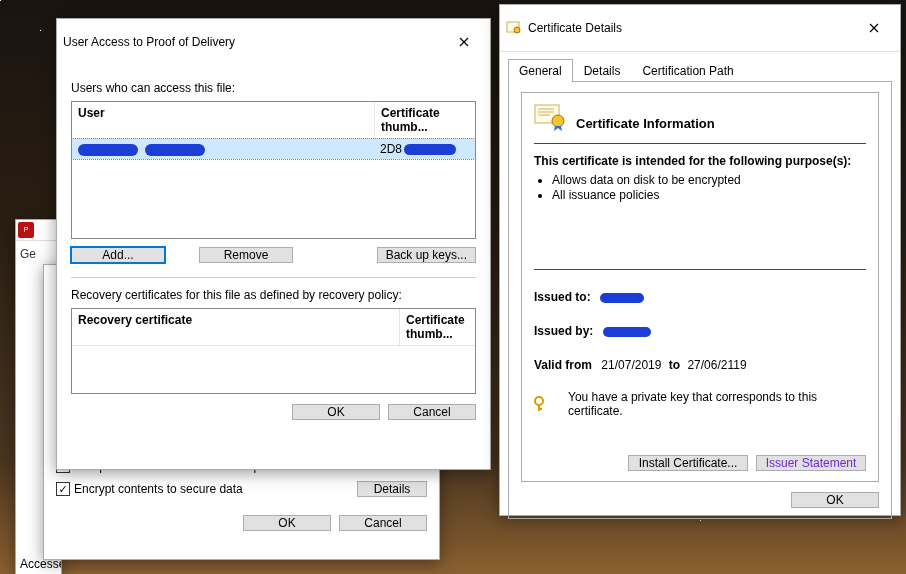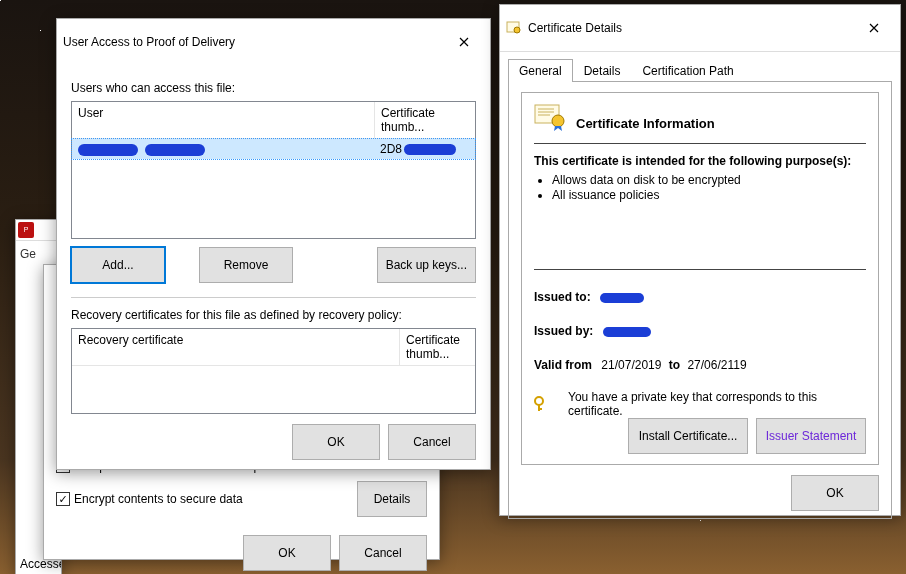--- a/index.html
+++ b/index.html
@@ -44,21 +44,21 @@
   }
   .win-close {
     width: 40px; height: 24px;
     display: flex; align-items: center; justify-content: center;
     font-size: 13px; color: #000;
     cursor: default;
     margin-left: auto;
   }
   .btn {
     min-width: 70px;
-    height: 36px;
+    height: 16px;
     background: #e1e1e1;
     border: 1px solid #adadad;
     font-size: 12px;
     font-family: inherit;
     padding: 0 8px;
     cursor: default;
   }
   .btn:disabled { color: #6d28d9; }
   .btn.wide { min-width: 88px; }
   .btn.focus { border: 1px solid #0078d7; outline: 1px solid #0078d7; }
@@ -71,21 +71,21 @@
     background:#fff;
   }
   .list {
     border: 1px solid #828790;
     background: #fff;
   }
   .list .header {
     display: flex; border-bottom: 1px solid #e5e5e5;
     font-size: 12px;
   }
-  .list .header .col { padding: 4px 6px; border-right: 1px solid #e5e5e5; }
+  .list .header .col { padding: 4px 6px; border-right: 1px solid #e5e5e5; font-weight: bold; }
   .list .row { display: flex; font-size: 12px; }
   .list .row .col { padding: 3px 6px; white-space: nowrap; overflow:hidden; text-overflow:ellipsis; }
 
   .redact {
     display:inline-block;
     background: #1b3ed6;
     border-radius: 6px;
     vertical-align: middle;
   }
 

